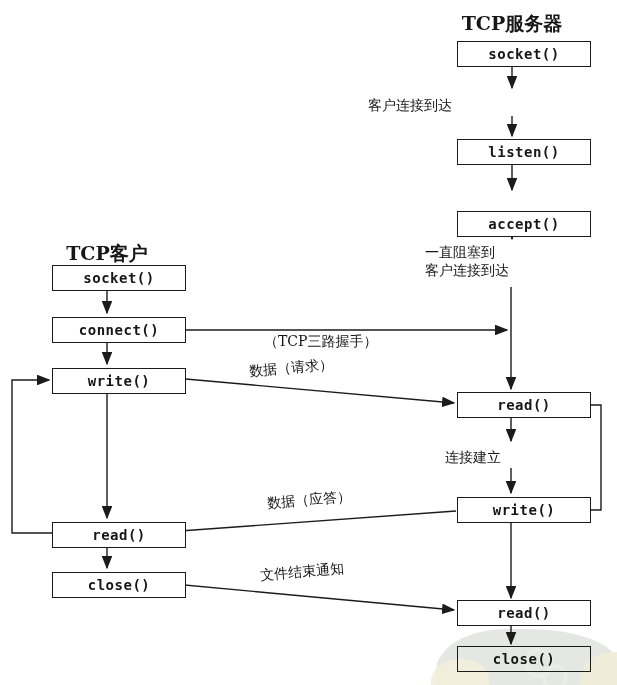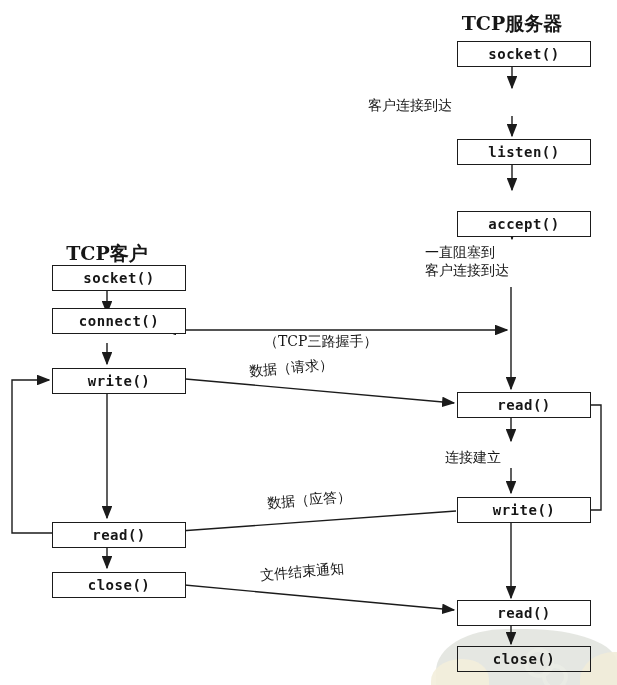--- a/index.html
+++ b/index.html
@@ -80,21 +80,21 @@
 
   <div class="box" style="left:457px;top:41px;">socket()</div>
   <div class="box" style="left:457px;top:139px;">listen()</div>
   <div class="box" style="left:457px;top:192px;margin-top:19px;">accept()</div>
   <div class="box" style="left:457px;top:392px;">read()</div>
   <div class="box" style="left:457px;top:497px;">write()</div>
   <div class="box" style="left:457px;top:600px;">read()</div>
   <div class="box transparent" style="left:457px;top:646px;">close()</div>
 
   <div class="box" style="left:52px;top:265px;">socket()</div>
-  <div class="box" style="left:52px;top:308px;">connect()</div>
+  <div class="box" style="left:52px;top:317px;">connect()</div>
   <div class="box" style="left:52px;top:368px;">write()</div>
   <div class="box" style="left:52px;top:522px;">read()</div>
   <div class="box" style="left:52px;top:572px;">close()</div>
 
   <div class="cjk" style="left:360px;top:96px;width:92px;text-align:right;">客户连接到达</div>
 
   <div class="cjk center" style="left:425px;top:243px;width:160px;">
     <div>一直阻塞到</div>
     <div>客户连接到达</div>
   </div>

